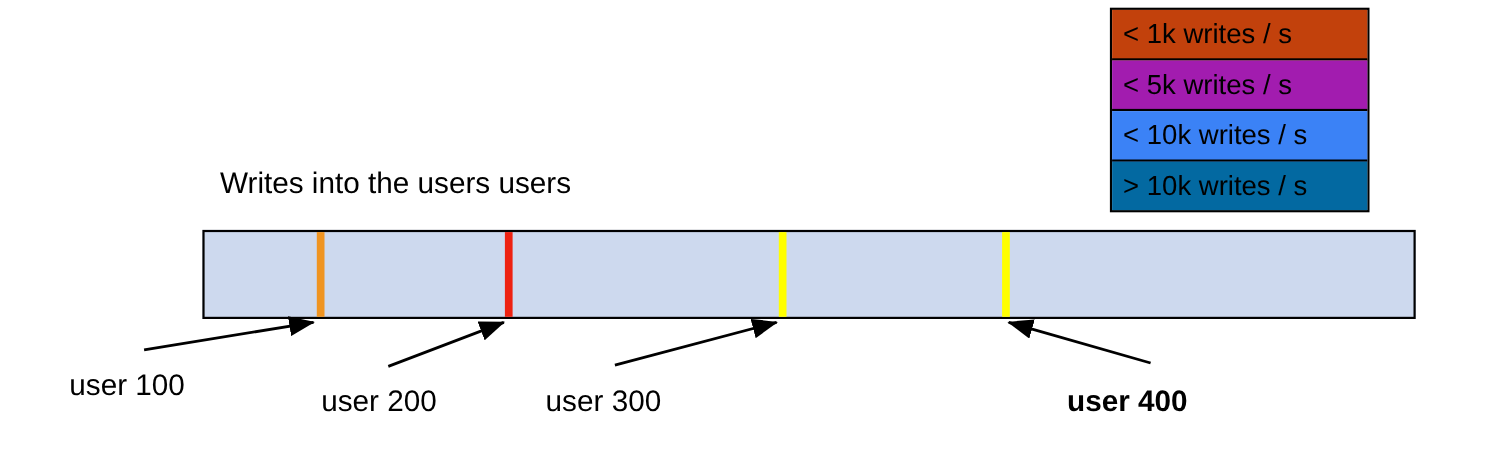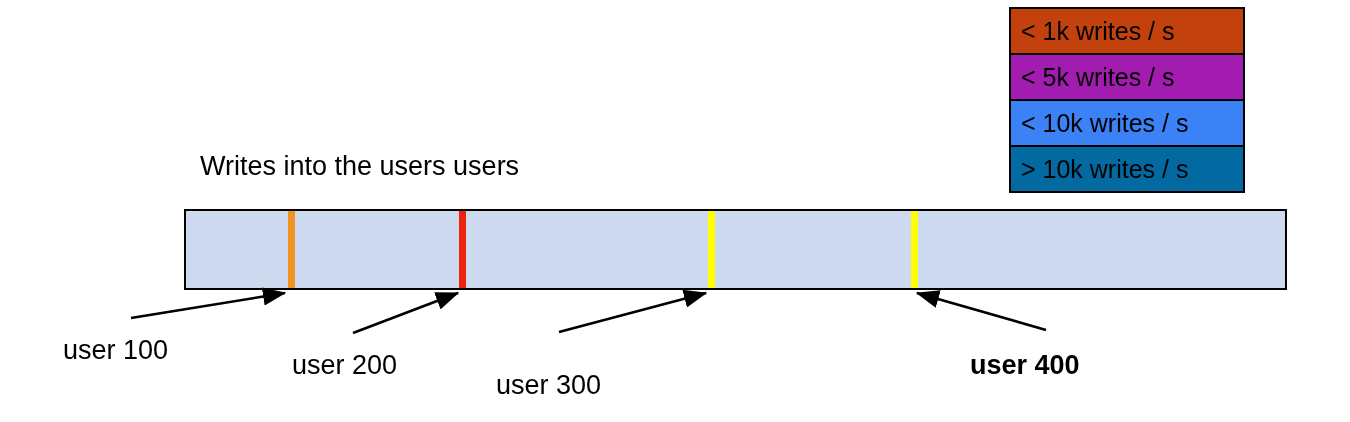--- a/index.html
+++ b/index.html
@@ -126,14 +126,14 @@
     </marker>
   </defs>
   <line x1="131" y1="318" x2="285" y2="293" stroke="#000000" stroke-width="2.6" marker-end="url(#ah)"></line>
   <line x1="353" y1="333" x2="458" y2="293" stroke="#000000" stroke-width="2.6" marker-end="url(#ah)"></line>
   <line x1="559" y1="332" x2="706" y2="293" stroke="#000000" stroke-width="2.6" marker-end="url(#ah)"></line>
   <line x1="1046" y1="330" x2="917" y2="293" stroke="#000000" stroke-width="2.6" marker-end="url(#ah)"></line>
 </svg>
 
 <div class="user-label" style="left:52px; top:337px;margin-left:11px;">user 100</div>
 <div class="user-label" style="left:292px; top:352px;">user 200</div>
-<div class="user-label" style="left:496px; top:372px;">user 300</div>
+<div class="user-label" style="left:496px; top:352px;">user 300</div>
 <div class="user-label" style="left:970px; top:352px;font-weight:bold;">user 400</div>
 
 </body></html>

